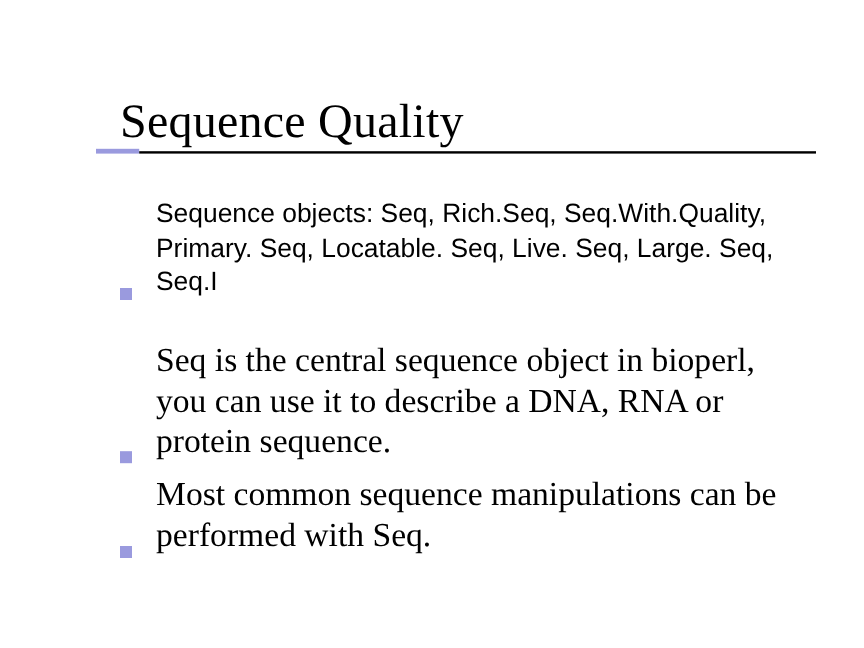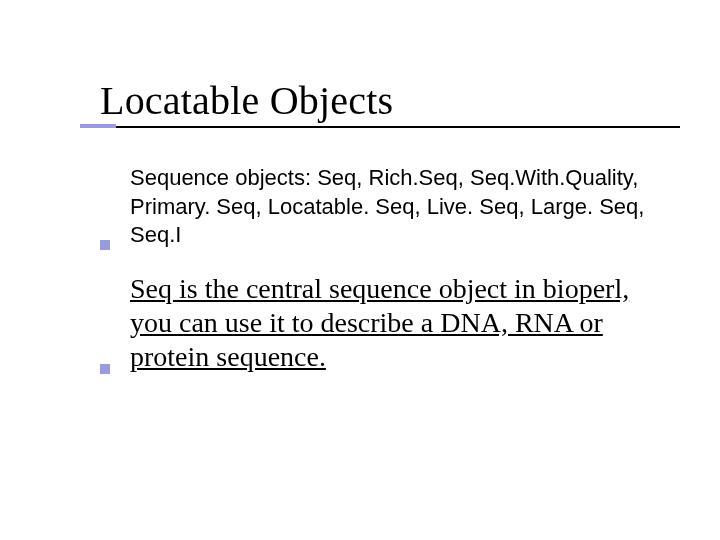--- a/index.html
+++ b/index.html
@@ -46,22 +46,21 @@
   }
   .bullets {
     padding-right: 10px;
   }
   .bullet {
     display: flex;
     align-items: flex-end;
     margin-bottom: 10px;
   }
   .bullet-lg {
-    margin-top: 22px;
-    text-decoration: underline;
+    margin-top: 34px;
   }
   .bullet-marker {
     flex: 0 0 auto;
     width: 10px;
     height: 10px;
     background: #9a9ade;
     margin-top: 12px;
     margin-right: 20px;
   }
   .bullet-text {
@@ -75,33 +74,37 @@
     font-size: 28px;
     line-height: 1.22;
   }
 </style>
 </head>
 <body>
 
 <div class="slide">
 
   <div class="title-row">
-    <div class="title">Locatable Objects</div>
+    <div class="title">Sequence Quality</div>
     <div class="accent-bar"></div>
     <div class="underline"></div>
   </div>
 
   <div class="bullets">
 
     <div class="bullet">
       <div class="bullet-marker"></div>
       <div class="bullet-text">Sequence objects: Seq, Rich.Seq, Seq.With.Quality, Primary. Seq,  Locatable. Seq,  Live. Seq,  Large. Seq, Seq.I</div>
     </div>
 
     <div class="bullet bullet-lg">
       <div class="bullet-marker"></div>
       <div class="bullet-text bullet-text-lg">Seq is the central sequence object in bioperl, you can use it to describe a DNA, RNA or protein sequence.</div>
     </div>
 
+    <div class="bullet">
+      <div class="bullet-marker"></div>
+      <div class="bullet-text bullet-text-lg">Most common sequence manipulations can be performed with Seq.</div>
+    </div>
 
   </div>
 
 </div>
 
 </body></html>

